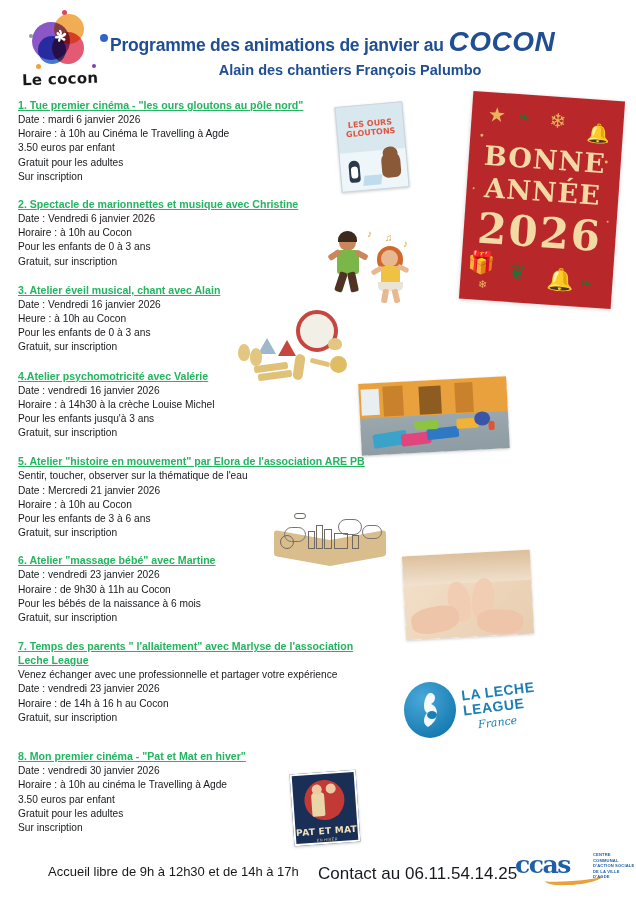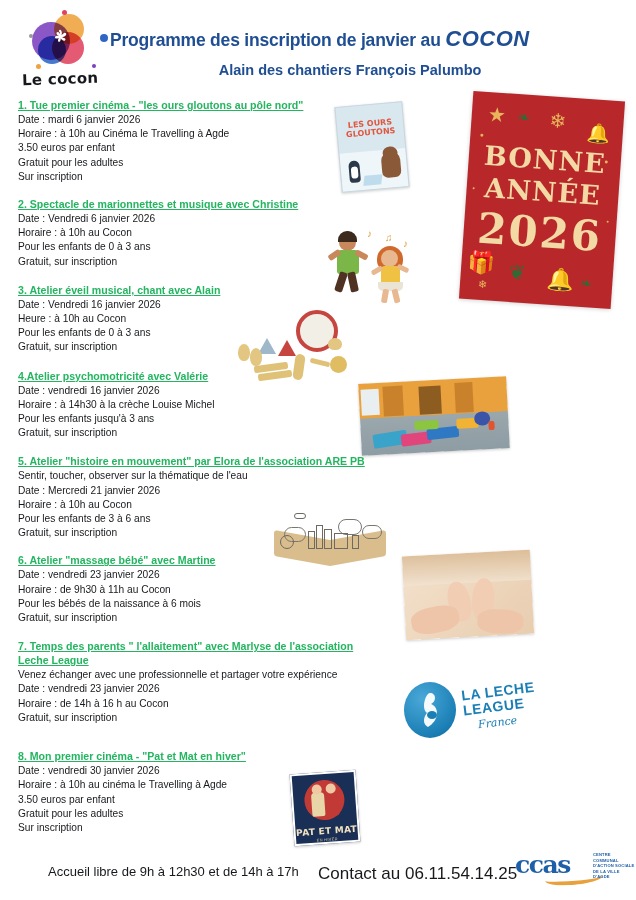--- a/index.html
+++ b/index.html
@@ -24,21 +24,21 @@
   .dot.d1{left:30px;top:-2px;width:5px;height:5px;background:#e0435e;}
   .dot.d2{left:68px;top:22px;width:8px;height:8px;background:#2f66c6;}
   .dot.d3{left:4px;top:52px;width:5px;height:5px;background:#f0a23c;}
   .dot.d4{left:-3px;top:22px;width:4px;height:4px;background:#999;}
   .dot.d5{left:60px;top:52px;width:4px;height:4px;background:#7b3fbf;}
   .logo-word{position:absolute;left:8px;top:60px;font-family:"DejaVu Sans",sans-serif;
     font-size:15px;font-weight:bold;color:#16181b;letter-spacing:.3px;
     transform:rotate(-2deg);}
   .title-main{position:absolute;left:110px;top:26px;width:500px;
     font-size:17.5px;font-weight:bold;color:#1f4e93;letter-spacing:-.2px;}
-  .title-cocon{font-style:italic;font-size:22px;letter-spacing:.5px;}
+  .title-cocon{font-style:italic;font-size:28px;letter-spacing:.5px;}
   .title-sub{position:absolute;left:110px;top:62px;width:480px;text-align:center;
     font-size:14.5px;font-weight:bold;color:#1f4e93;}
 
   
   .events{position:absolute;left:18px;top:98px;width:420px;}
   .event{margin-bottom:11px;}
   .ev-title{font-size:10.6px;font-weight:bold;color:#24b560;
     text-decoration:underline;line-height:14px;margin-bottom:1px;}
   .ev-line{font-size:10.2px;color:#17191c;line-height:14.2px;}
 
@@ -171,21 +171,21 @@
         <span class="dot d1"></span>
         <span class="dot d2"></span>
         <span class="dot d3"></span>
         <span class="dot d4"></span>
         <span class="dot d5"></span>
       </div>
       <div class="logo-word">Le cocon</div>
     </div>
 
     <div class="title-main">
-      <span>Programme des inscription de janvier au</span>
+      <span>Programme des animations de janvier au</span>
       <span class="title-cocon">COCON</span>
     </div>
     <div class="title-sub">Alain des chantiers François Palumbo</div>
   </div>
 
   <div class="events">
 
     <div class="event" style="width:320px">
       <div class="ev-title">1. Tue premier cinéma - "les ours gloutons au pôle nord"</div>
       <div class="ev-line">Date : mardi 6 janvier 2026</div>

